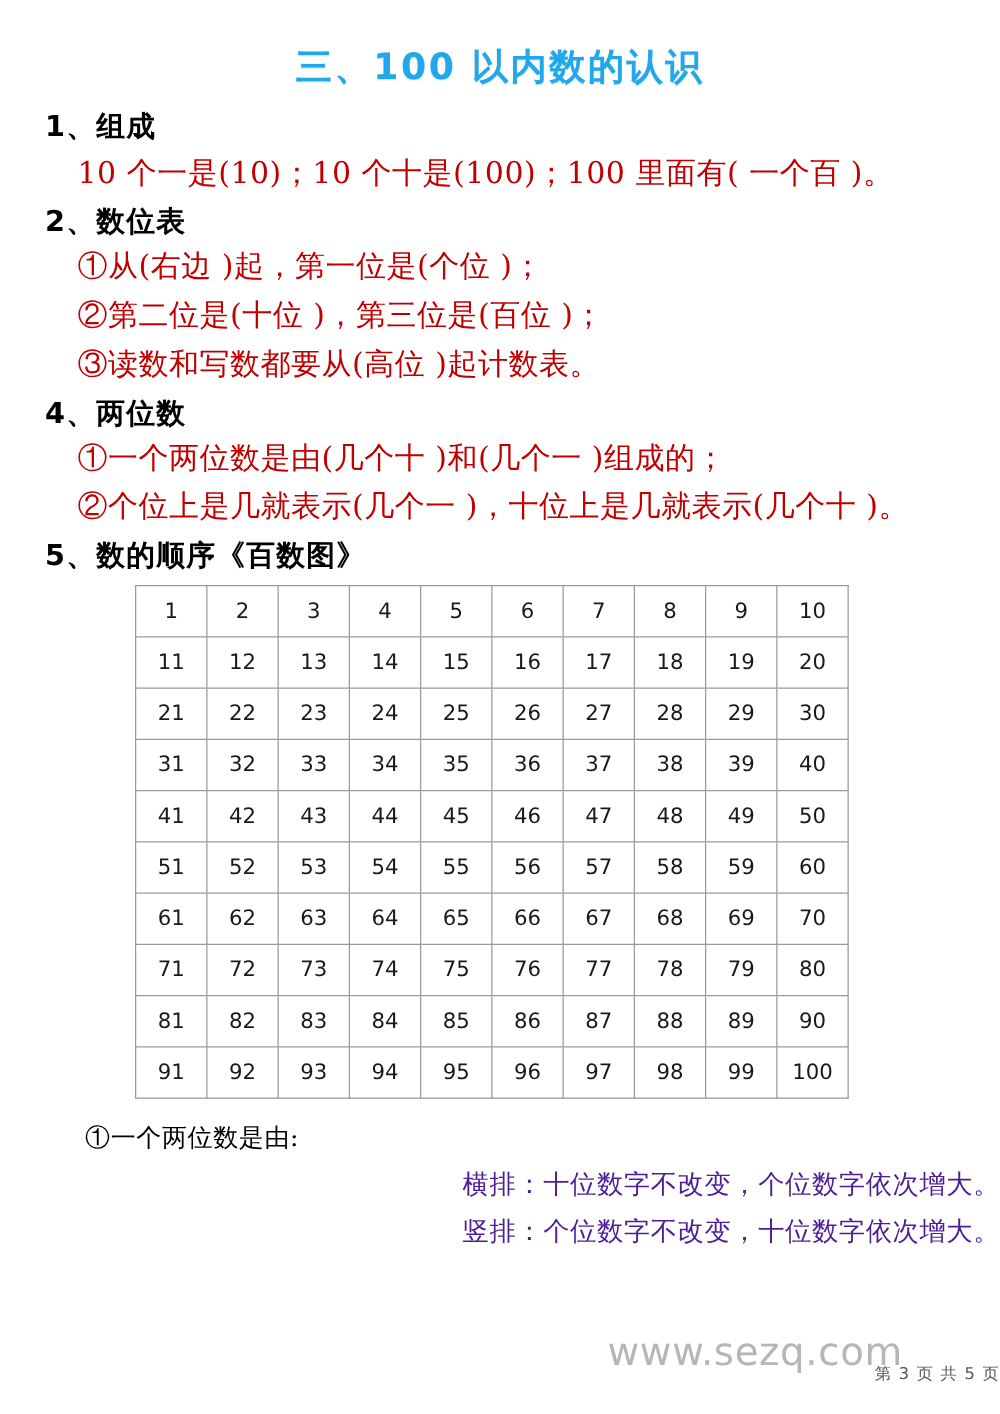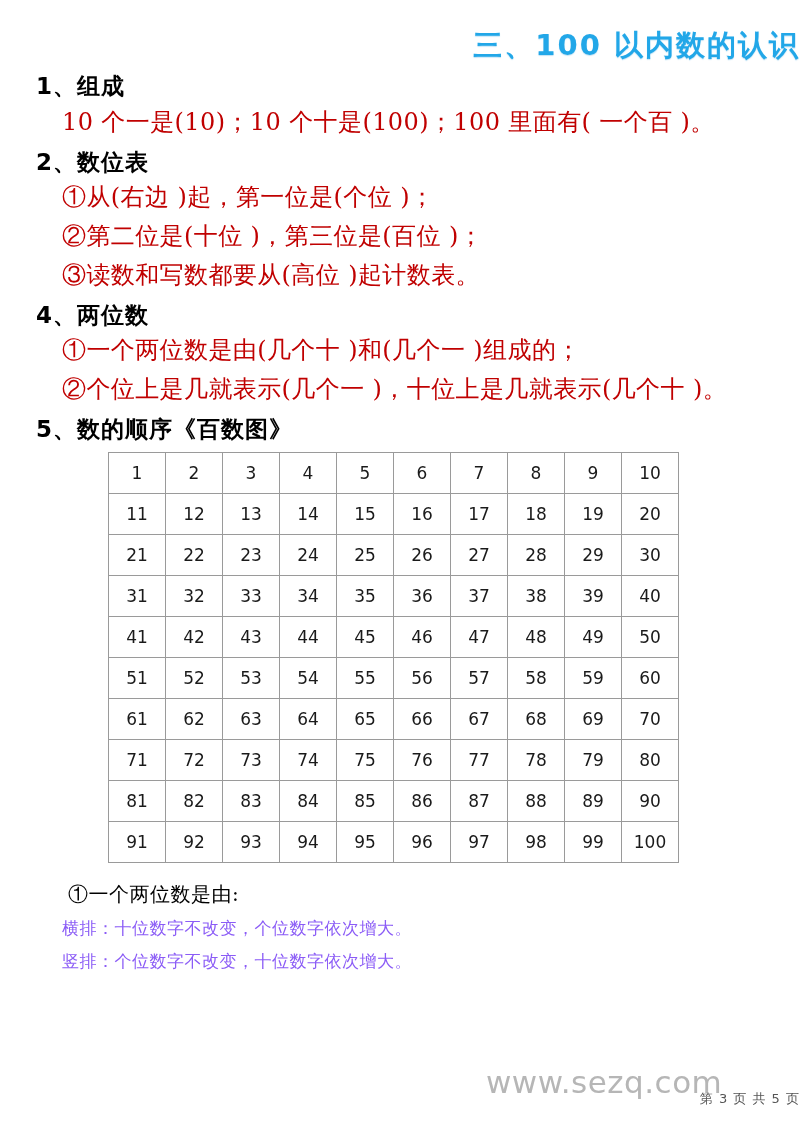--- a/index.html
+++ b/index.html
@@ -14,27 +14,27 @@
     position: relative;
     width: 800px;
     height: 1131px;
     background: #ffffff;
     overflow: hidden;
     box-sizing: border-box;
   }
 
   
   .doc-title {
-    text-align: right;
+    text-align: center;
     color: #22a7e8;
     font-family: "DejaVu Sans", sans-serif;
     font-weight: bold;
     font-size: 29px;
     letter-spacing: 2px;
-    margin: 0;
+    margin: 8px;
     padding-top: 26px;
     text-shadow: 0 1px 1px rgba(120,190,230,0.45);
   }
 
   
   .section-heading {
     color: #000000;
     font-family: "DejaVu Sans", sans-serif;
     font-weight: bold;
     font-size: 23px;
@@ -84,27 +84,28 @@
   }
   .rules-title {
     color: #000000;
     font-family: "DejaVu Serif", serif;
     font-size: 20px;
     margin: 0;
     padding: 4px 0 4px 68px;
     letter-spacing: 0.5px;
   }
   .rules-line {
-    color: #8b5cf6;
+    color: #4c1d95;
     font-family: "DejaVu Serif", serif;
-    font-size: 17px;
+    font-size: 21px;
     margin: 0;
     padding: 5px 0 5px 62px;
     letter-spacing: 0.5px;
     white-space: nowrap;
+    text-align: right;
   }
 
   
   .watermark {
     position: absolute;
     left: 486px;
     top: 1064px;
     color: #b6b6b6;
     font-family: "DejaVu Sans", sans-serif;
     font-size: 31px;

